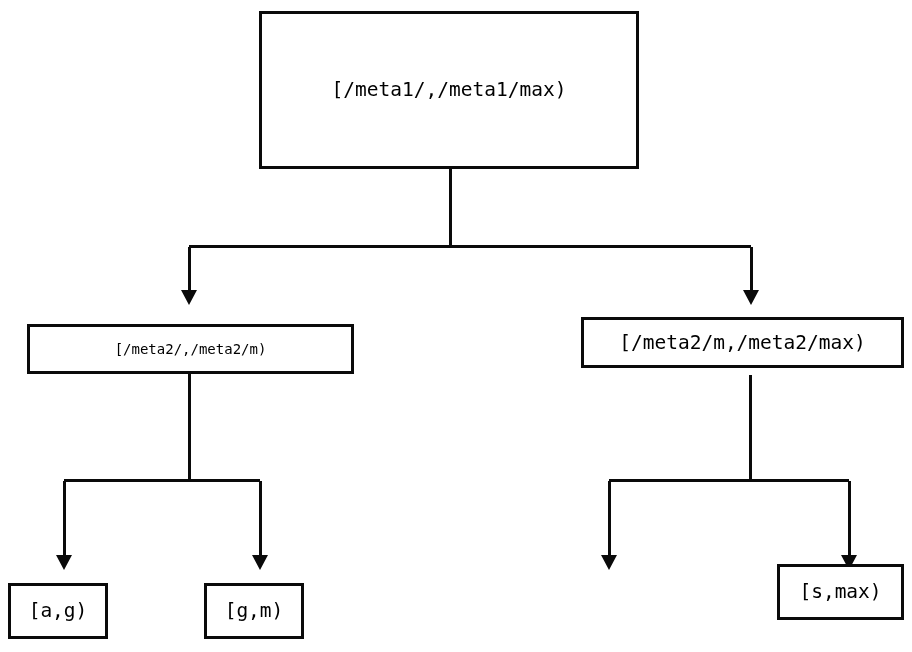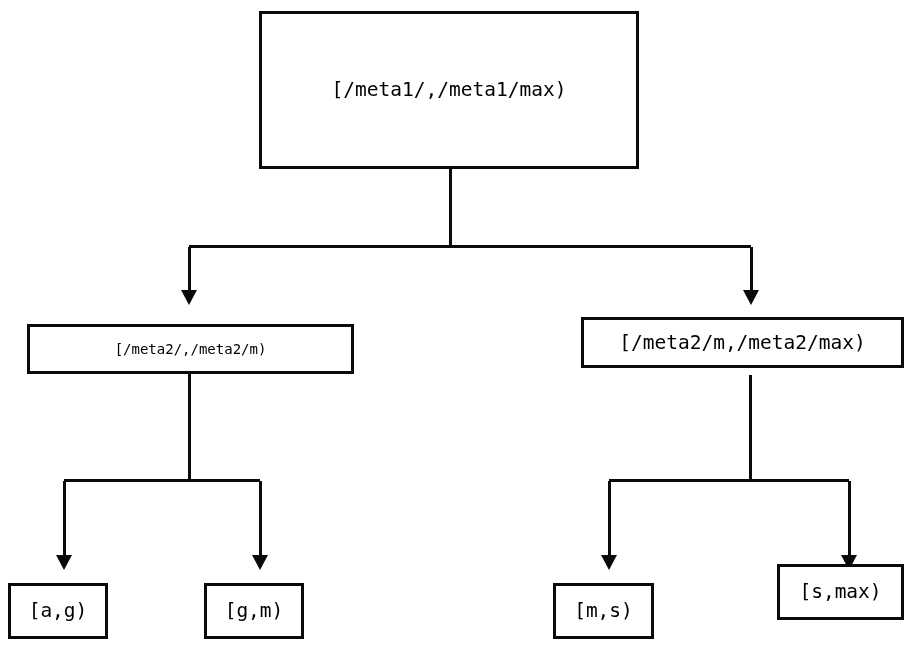--- a/index.html
+++ b/index.html
@@ -141,21 +141,18 @@
   </div>
 
   <div class="node-box" id="node-leaf-gm">
     <span class="node-label">[g,m)</span>
   </div>
 
   <div class="node-box" id="node-leaf-ag">
     <span class="node-label">[a,g)</span>
   </div>
 
-  <div class="node-box" id="node-leaf-ms">
-    <span class="node-label">[m,s)</span>
-  </div>
 
   <div class="node-box" id="node-leaf-smax">
     <span class="node-label">[s,max)</span>
   </div>
 
 </div>
 
 </body></html>

